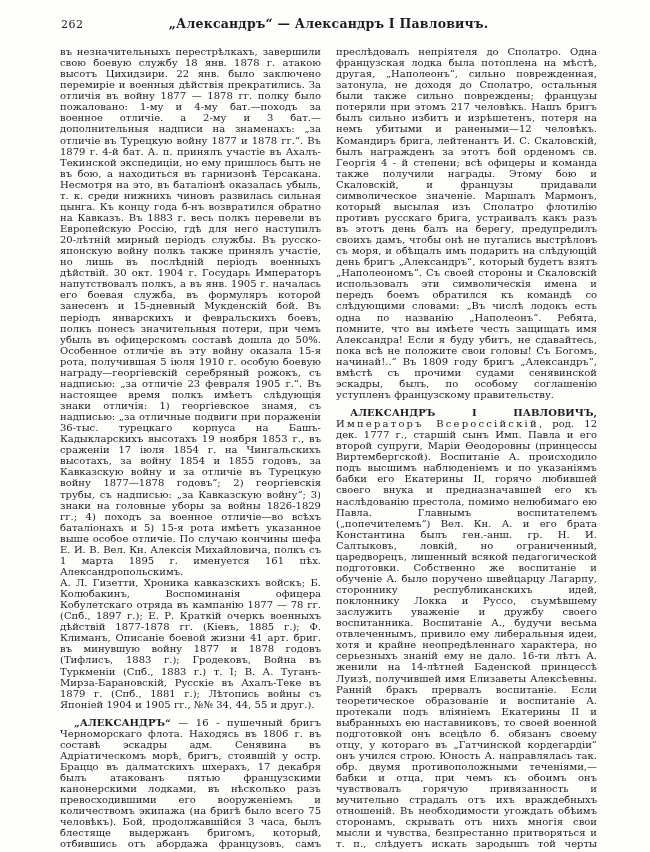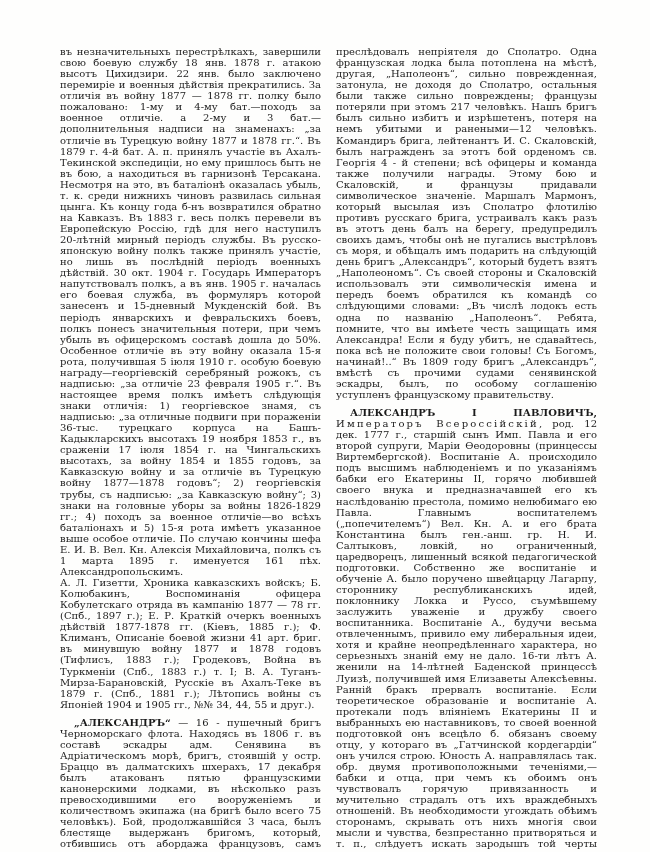--- a/index.html
+++ b/index.html
@@ -46,20 +46,24 @@
   p.para.spaced { margin-top: 7px; }
   .run-normal { }
   .run-bold { font-weight: bold; }
   .run-italic { }
   .run-gesperrt { letter-spacing: 2.2px; }
 </style>
 </head>
 <body>
 
 <div class="page">
+  <div class="header">
+    <span class="page-number">262</span>
+    <div class="running-title">„Александръ“ — Александръ I Павловичъ.</div>
+  </div>
 
   <div class="columns">
     <div class="column">
         <p class="para"><span class="run-normal">въ незначительныхъ перестрѣлкахъ, завершили свою боевую службу 18 янв. 1878 г. атакою высотъ Цихидзири. 22 янв. было заключено перемиріе и военныя дѣйствія прекратились. За отличія въ войну 1877 — 1878 гг. полку было пожаловано: 1-му и 4-му бат.—походъ за военное отличіе. а 2-му и 3 бат.—дополнительныя надписи на знаменахъ: „за отличіе въ Турецкую войну 1877 и 1878 гг.“. Въ 1879 г. 4-й бат. А. п. принялъ участіе въ Ахалъ-Текинской экспедиціи, но ему пришлось быть не въ бою, а находиться въ гарнизонѣ Терсакана. Несмотря на это, въ баталіонѣ оказалась убыль, т. к. среди нижнихъ чиновъ развилась сильная цынга. Къ концу года б-нъ возвратился обратно на Кавказъ. Въ 1883 г. весь полкъ перевели въ Европейскую Россію, гдѣ для него наступилъ 20-лѣтній мирный періодъ службы. Въ русско-японскую войну полкъ также принялъ участіе, но лишь въ послѣдній періодъ военныхъ дѣйствій. 30 окт. 1904 г. Государь Императоръ напутствовалъ полкъ, а въ янв. 1905 г. началась его боевая служба, въ формуляръ которой занесенъ и 15-дневный Мукденскій бой. Въ періодъ январскихъ и февральскихъ боевъ, полкъ понесъ значительныя потери, при чемъ убыль въ офицерскомъ составѣ дошла до 50%. Особенное отличіе въ эту войну оказала 15-я рота, получившая 5 іюля 1910 г. особую боевую награду—георгіевскій серебряный рожокъ, съ надписью: „за отличіе 23 февраля 1905 г.“. Въ настоящее время полкъ имѣетъ слѣдующія знаки отличія: 1) георгіевское знамя, съ надписью: „за отличные подвиги при пораженіи 36-тыс. турецкаго корпуса на Башъ-Кадыкларскихъ высотахъ 19 ноября 1853 г., въ сраженіи 17 іюля 1854 г. на Чингальскихъ высотахъ, за войну 1854 и 1855 годовъ, за Кавказскую войну и за отличіе въ Турецкую войну 1877—1878 годовъ“; 2) георгіевскія трубы, съ надписью: „за Кавказскую войну“; 3) знаки на головные уборы за войны 1826-1829 гг.; 4) походъ за военное отличіе—во всѣхъ баталіонахъ и 5) 15-я рота имѣетъ указанное выше особое отличіе. По случаю кончины шефа Е. И. В. Вел. Кн. Алексія Михайловича, полкъ съ 1 марта 1895 г. именуется 161 пѣх. Александропольскимъ.</span></p>
         <p class="para"><span class="run-italic">А. Л. Гизетти</span><span class="run-normal">, Хроника кавказскихъ войскъ; </span><span class="run-italic">Б. Колюбакинъ</span><span class="run-normal">, Воспоминанія офицера Кобулетскаго отряда въ кампанію 1877 — 78 гг. (Спб., 1897 г.); </span><span class="run-italic">Е. Р.</span><span class="run-normal"> Краткій очеркъ военныхъ дѣйствій 1877-1878 гг. (Кіевъ, 1885 г.); </span><span class="run-italic">Ф. Климанъ</span><span class="run-normal">, Описаніе боевой жизни 41 арт. бриг. въ минувшую войну 1877 и 1878 годовъ (Тифлисъ, 1883 г.); </span><span class="run-italic">Гродековъ</span><span class="run-normal">, Война въ Туркменіи (Спб., 1883 г.) т. I; </span><span class="run-italic">В. А. Туганъ-Мирза-Барановскій</span><span class="run-normal">, Русскіе въ Ахалъ-Теке въ 1879 г. (Спб., 1881 г.); Лѣтопись войны съ Японіей 1904 и 1905 гг., №№ 34, 44, 55 и друг.).</span></p>
         <p class="para indent spaced"><span class="run-bold">„АЛЕКСАНДРЪ“</span><span class="run-normal"> — 16 - пушечный бригъ Черноморскаго флота. Находясь въ 1806 г. въ составѣ эскадры адм. Сенявина въ Адріатическомъ морѣ, бригъ, стоявшій у остр. Браццо въ далматскихъ шхерахъ, 17 декабря былъ атакованъ пятью французскими канонерскими лодками, въ нѣсколько разъ превосходившими его вооруженіемъ и количествомъ экипажа (на бригѣ было всего 75 человѣкъ). Бой, продолжавшійся 3 часа, былъ блестяще выдержанъ бригомъ, который, отбившись отъ абордажа французовъ, самъ перешелъ въ наступленіе и</span></p>
       </div>
     <div class="column">
         <p class="para"><span class="run-normal">преслѣдовалъ непріятеля до Сполатро. Одна французская лодка была потоплена на мѣстѣ, другая, „Наполеонъ“, сильно поврежденная, затонула, не доходя до Сполатро, остальныя были также сильно повреждены; французы потеряли при этомъ 217 человѣкъ. Нашъ бригъ былъ сильно избитъ и изрѣшетенъ, потеря на немъ убитыми и ранеными—12 человѣкъ. Командиръ брига, лейтенантъ И. С. Скаловскій, былъ награжденъ за этотъ бой орденомъ св. Георгія 4 - й степени; всѣ офицеры и команда также получили награды. Этому бою и Скаловскій, и французы придавали символическое значеніе. Маршалъ Мармонъ, который высылая изъ Сполатро флотилію противъ русскаго брига, устраивалъ какъ разъ въ этотъ день балъ на берегу, предупредилъ своихъ дамъ, чтобы онѣ не пугались выстрѣловъ съ моря, и обѣщалъ имъ подарить на слѣдующій день бригъ „Александръ“, который будетъ взятъ „Наполеономъ“. Съ своей стороны и Скаловскій использовалъ эти символическія имена и передъ боемъ обратился къ командѣ со слѣдующими словами: „Въ числѣ лодокъ есть одна по названію „Наполеонъ“. Ребята, помните, что вы имѣете честь защищать имя Александра! Если я буду убитъ, не сдавайтесь, пока всѣ не положите свои головы! Съ Богомъ, начинай!..“ Въ 1809 году бригъ „Александръ“, вмѣстѣ съ прочими судами сенявинской эскадры, былъ, по особому соглашенію уступленъ французскому правительству.</span></p>
         <p class="para indent spaced"><span class="run-bold">АЛЕКСАНДРЪ I ПАВЛОВИЧЪ,</span><span class="run-gesperrt"> Императоръ Всероссійскій</span><span class="run-normal">, род. 12 дек. 1777 г., старшій сынъ Имп. Павла и его второй супруги, Маріи Ѳеодоровны (принцессы Виртембергской). Воспитаніе А. происходило подъ высшимъ наблюденіемъ и по указаніямъ бабки его Екатерины II, горячо любившей своего внука и предназначавшей его къ наслѣдованію престола, помимо нелюбимаго ею Павла. Главнымъ воспитателемъ („попечителемъ“) Вел. Кн. А. и его брата Константина былъ ген.-анш. гр. Н. И. Салтыковъ, ловкій, но ограниченный, царедворецъ, лишенный всякой педагогической подготовки. Собственно же воспитаніе и обученіе А. было поручено швейцарцу Лагарпу, стороннику республиканскихъ идей, поклоннику Локка и Руссо, съумѣвшему заслужить уваженіе и дружбу своего воспитанника. Воспитаніе А., будучи весьма отвлеченнымъ, привило ему либеральныя идеи, хотя и крайне неопредѣленнаго характера, но серьезныхъ знаній ему не дало. 16-ти лѣтъ А. женили на 14-лѣтней Баденской принцессѣ Луизѣ, получившей имя Елизаветы Алексѣевны. Ранній бракъ прервалъ воспитаніе. Если теоретическое образованіе и воспитаніе А. протекали подъ вліяніемъ Екатерины II и выбранныхъ ею наставниковъ, то своей военной подготовкой онъ всецѣло б. обязанъ своему отцу, у котораго въ „Гатчинской кордегардіи“ онъ учился строю. Юность А. направлялась так. обр. двумя противоположными теченіями,—бабки и отца, при чемъ къ обоимъ онъ чувствовалъ горячую привязанность и мучительно страдалъ отъ ихъ враждебныхъ отношеній. Въ необходимости угождать обѣимъ сторонамъ, скрывать отъ нихъ многія свои мысли и чувства, безпрестанно притворяться и т. п., слѣдуетъ искать зародышъ той черты характера А., которая является первенствующей въ</span></p>

